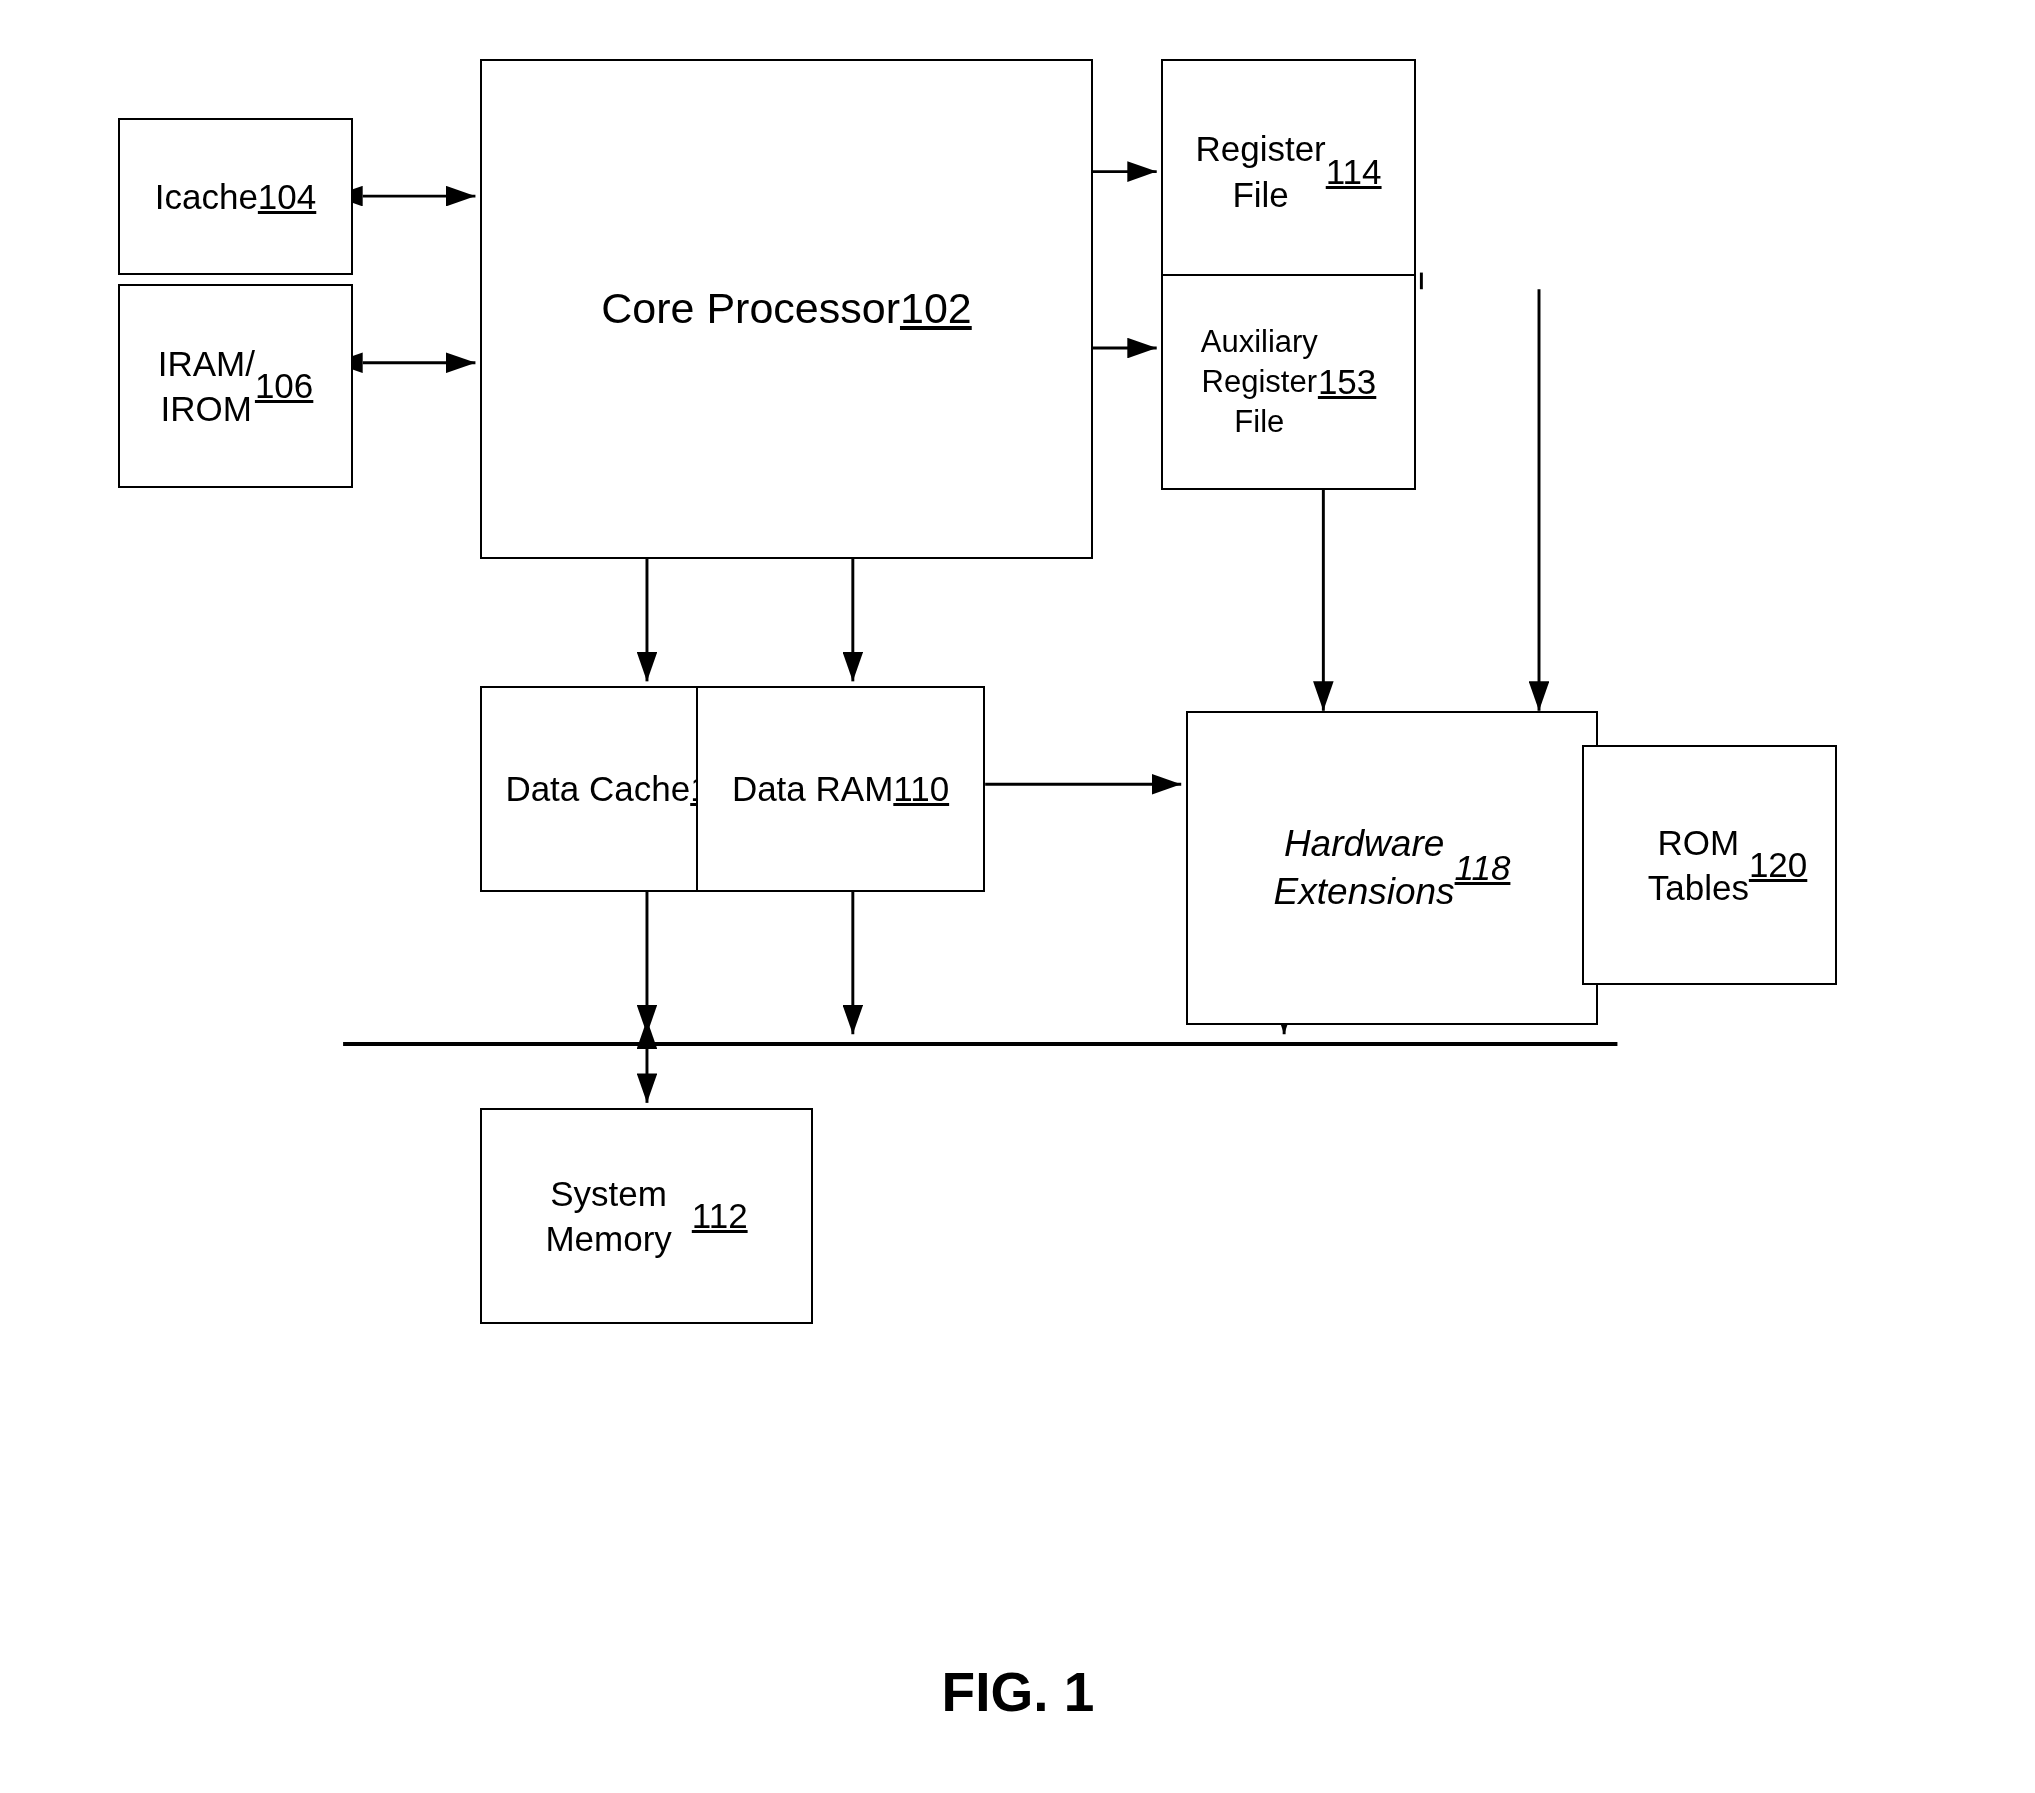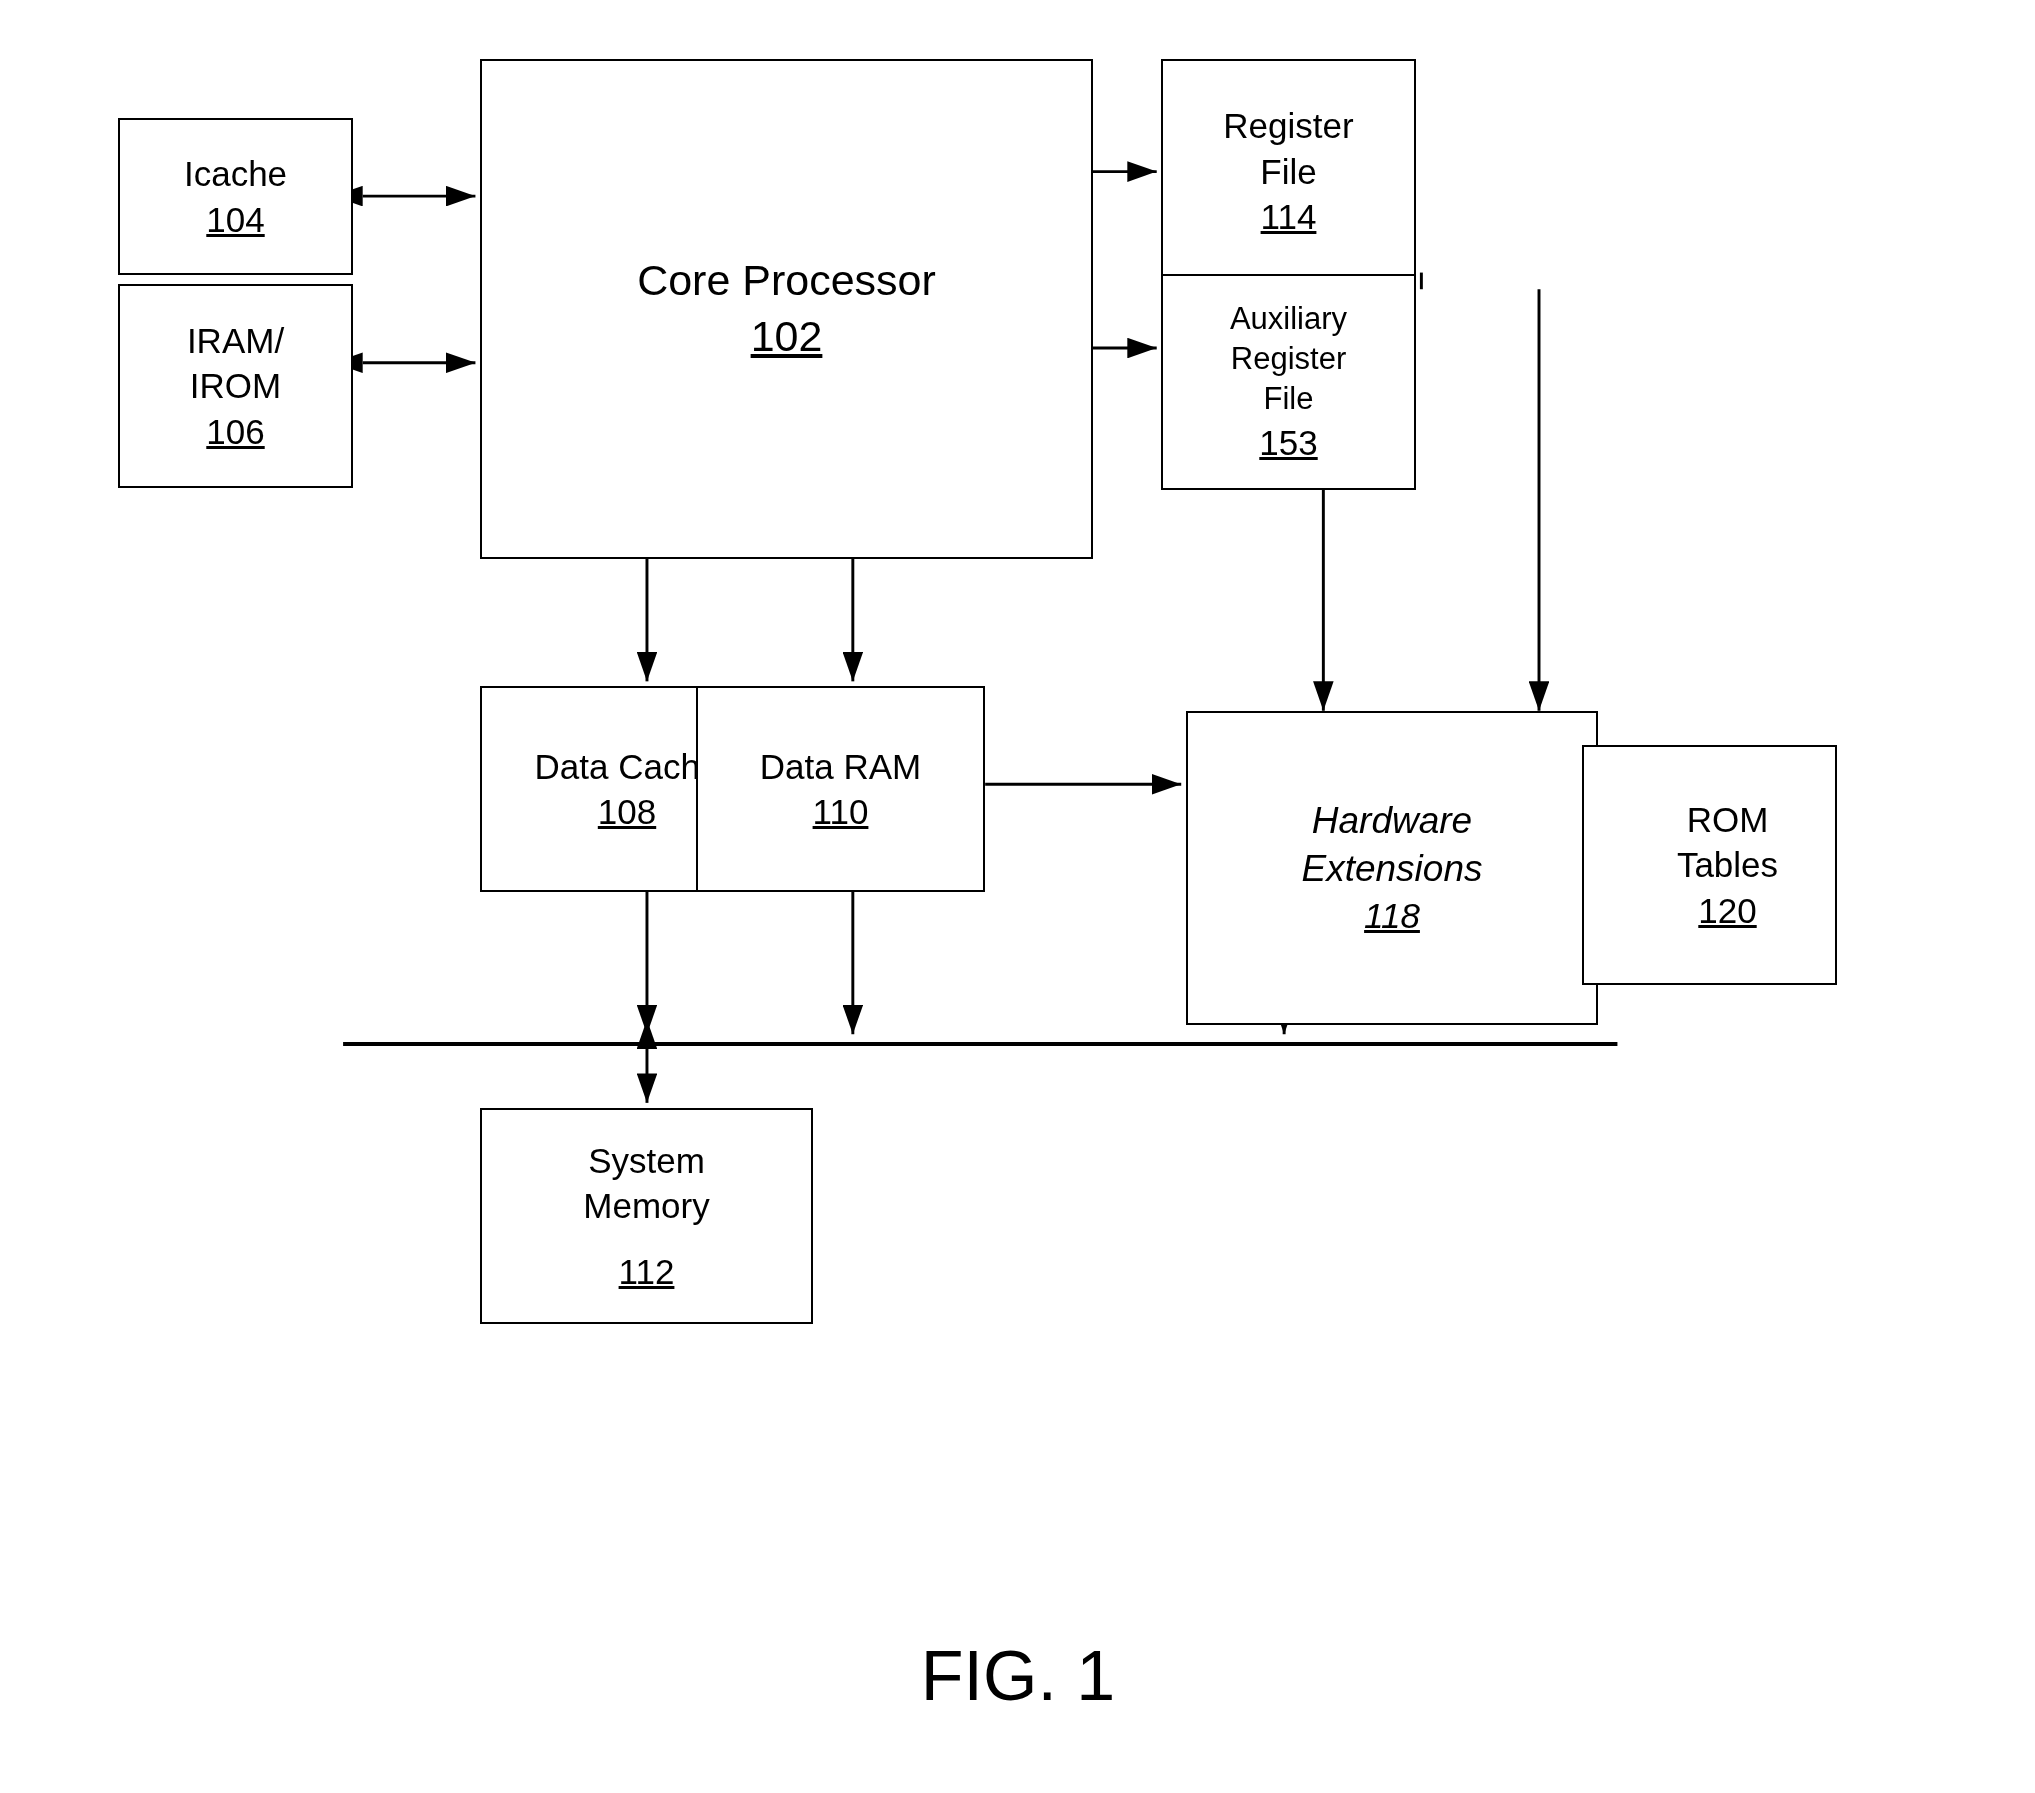--- a/index.html
+++ b/index.html
@@ -18,39 +18,39 @@
       left: 0;
       width: 2036px;
       height: 1794px;
     }
 
     .block {
       position: absolute;
       border: 2.9px solid #000;
       background: #fff;
       display: flex;
-      flex-direction: column;
+      flex-direction: row;
       align-items: center;
       justify-content: center;
       text-align: center;
       font-size: 35px;
       line-height: 1.3;
     }
 
     .block .ref {
       text-decoration: underline;
       font-size: 35px;
     }
 
     .fig-label {
       position: absolute;
-      font-size: 70px;
-      font-weight: normal;
+      font-size: 55px;
+      font-weight: bold;
       text-align: center;
-      bottom: 78px;
+      bottom: 70px;
       left: 50%;
       transform: translateX(-50%);
     }
 
     
     .arrows-svg {
       position: absolute;
       top: 0;
       left: 0;
       width: 2036px;

